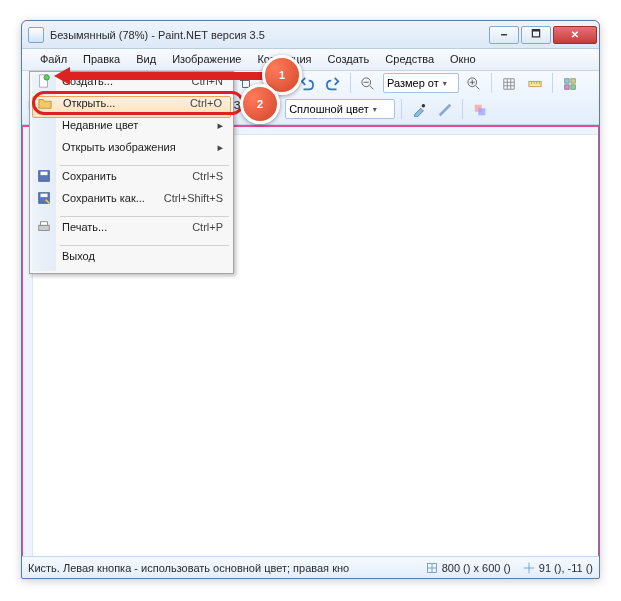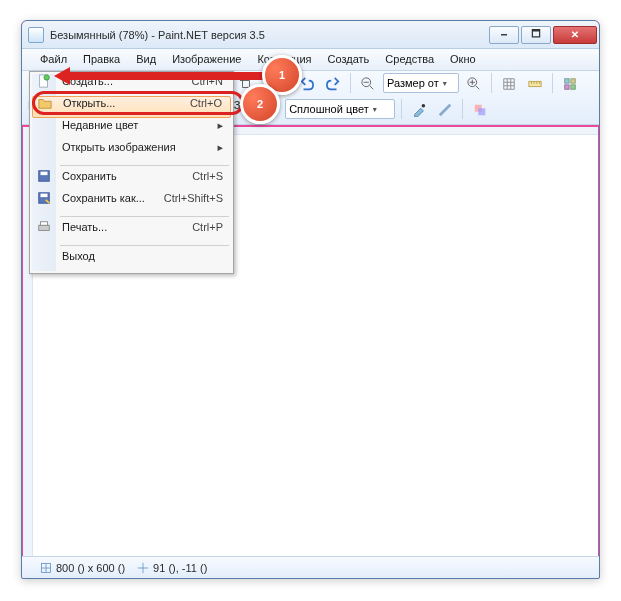--- a/index.html
+++ b/index.html
@@ -230,20 +230,21 @@
         </div>
     </div>
   </div>
 
   <div class="canvas-area">
     <div class="gutter"></div>
     <div class="topgutter"></div>
   </div>
 
   <div class="statusbar">
+    <div class="sfill">Кисть. Левая кнопка - использовать основной цвет; правая кно</div>
     <div class="sseg">
       <svg viewBox="0 0 16 16">
           <rect x="2" y="2" width="12" height="12" fill="none" stroke="#5a8cc4"></rect>
           <path d="M2 8h12M8 2v12" stroke="#5a8cc4"></path>
         </svg>
       <span>800 () x 600 ()</span>
     </div>
     <div class="sseg">
       <svg viewBox="0 0 16 16">
           <path d="M8 1v14M1 8h14" stroke="#5a8cc4"></path>

